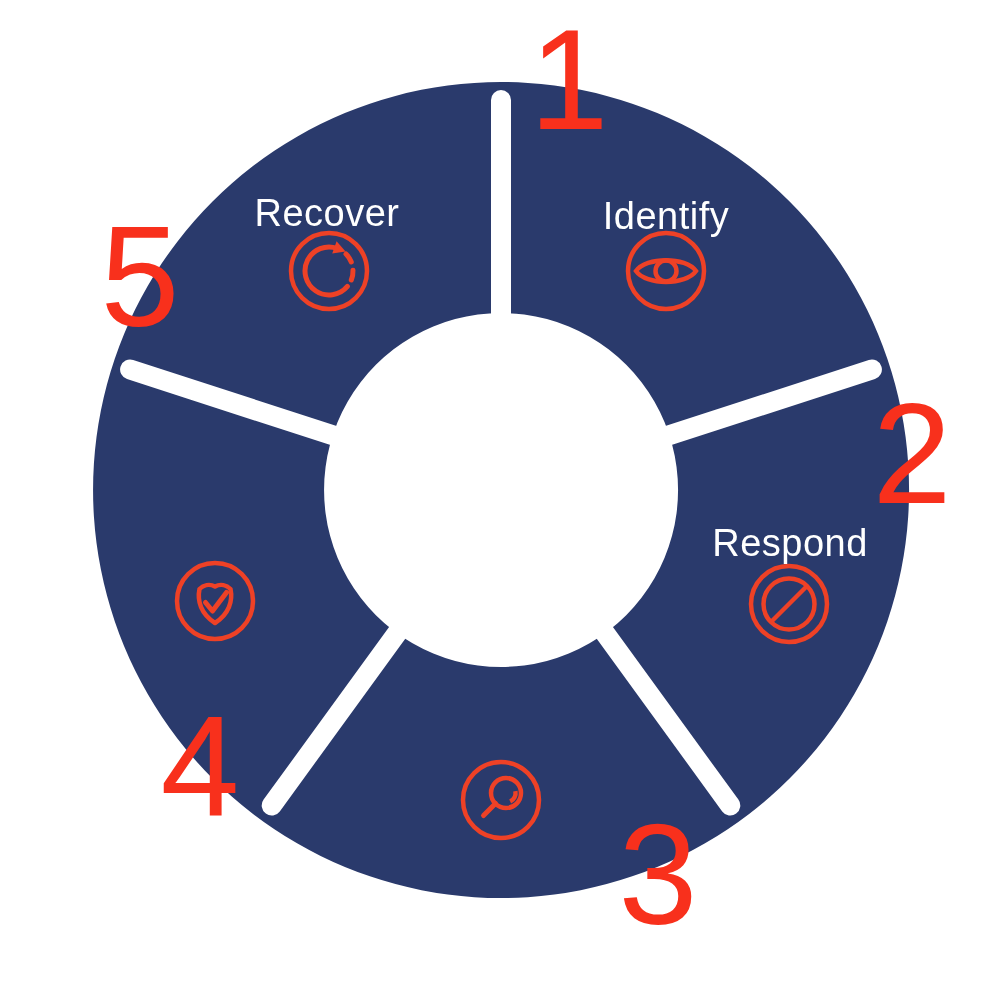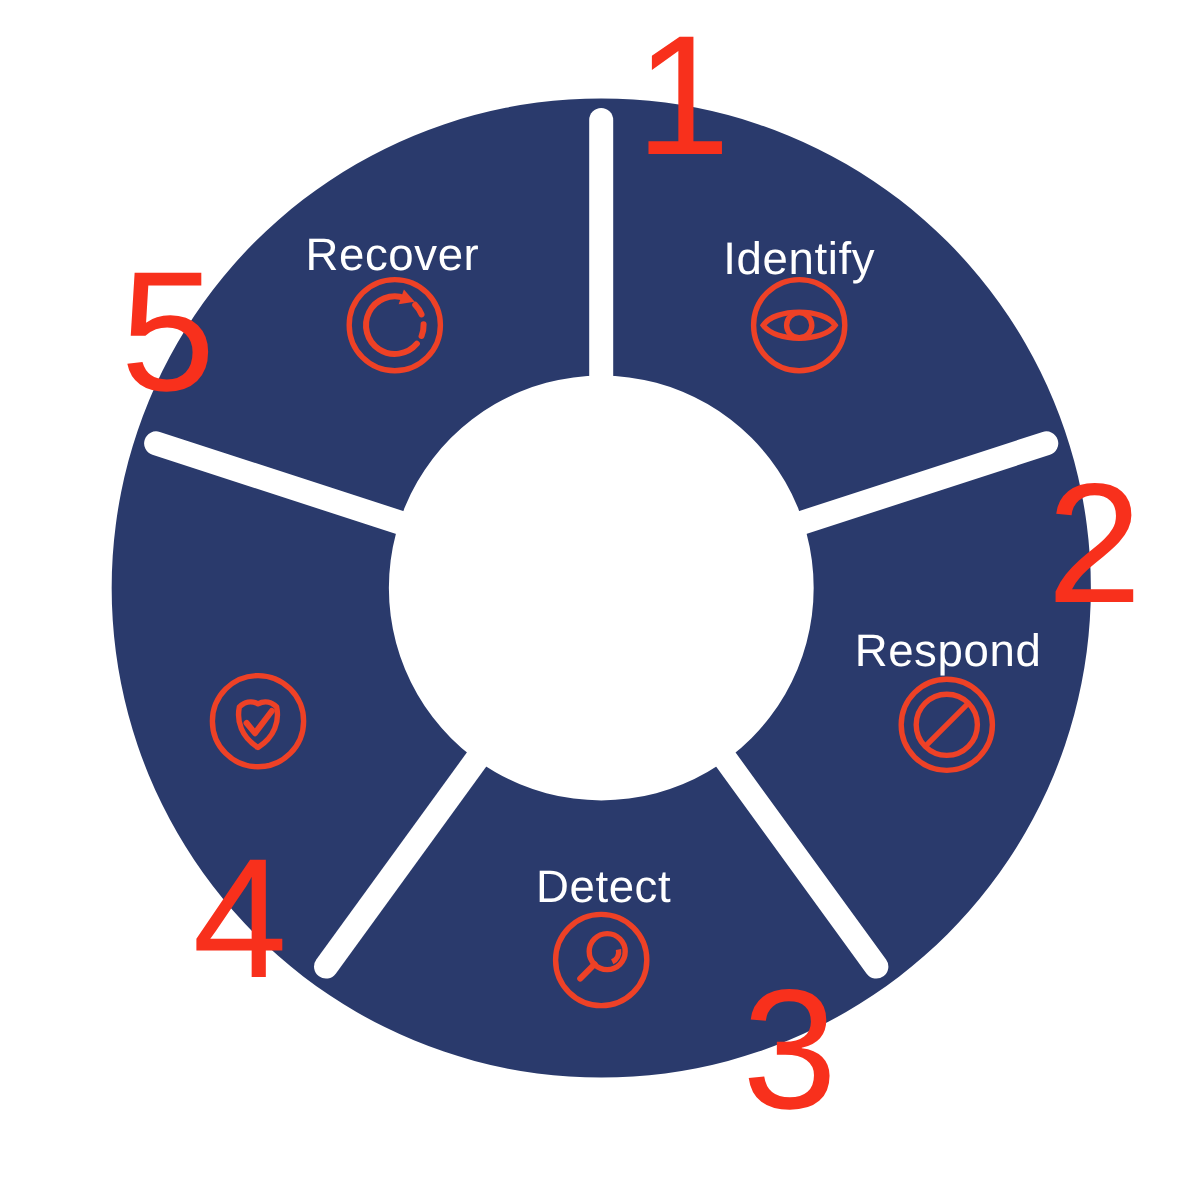--- a/index.html
+++ b/index.html
@@ -69,21 +69,20 @@
       <circle class="icon-stroke" cx="329" cy="271" r="38"></circle>
       <path class="icon-stroke-thick" d="M337.2,248.4 A24,24 0 1 0 347.4,286.4"></path>
       <polygon class="icon-fill" points="345.6,251.5 332.2,253.5 336.6,241.3"></polygon>
       <path class="icon-stroke-thick" d="M346.0,254.0 A24,24 0 0 1 351.3,262.0"></path>
       <path class="icon-stroke-thick" d="M353.0,270.2 A24,24 0 0 1 351.3,280.0"></path>
     </g>
   </svg>
 
   <div class="seg-label" style="left:666px; top:216px;">Identify</div>
   <div class="seg-label" style="left:790px; top:543px;">Respond</div>
-  <div class="seg-label" style="left:503px; top:740px;">Detect</div>
   <div class="seg-label" style="left:327px; top:213px;">Recover</div>
 
   <div class="seg-num" style="left:569px; top:80px;">1</div>
   <div class="seg-num" style="left:912px; top:454px;">2</div>
   <div class="seg-num" style="left:658px; top:875px;">3</div>
   <div class="seg-num" style="left:200px; top:766px;">4</div>
   <div class="seg-num" style="left:140px; top:277px;">5</div>
 
 </div>
 

